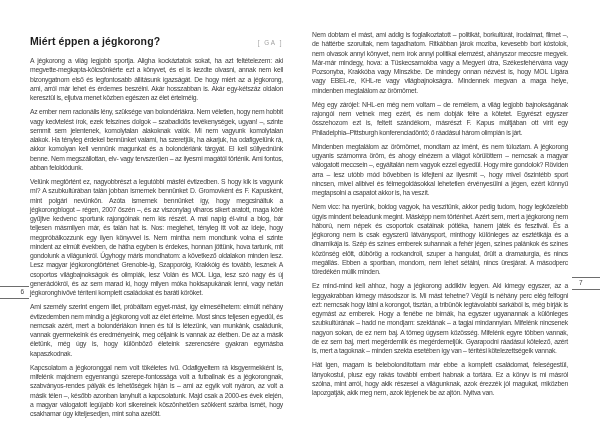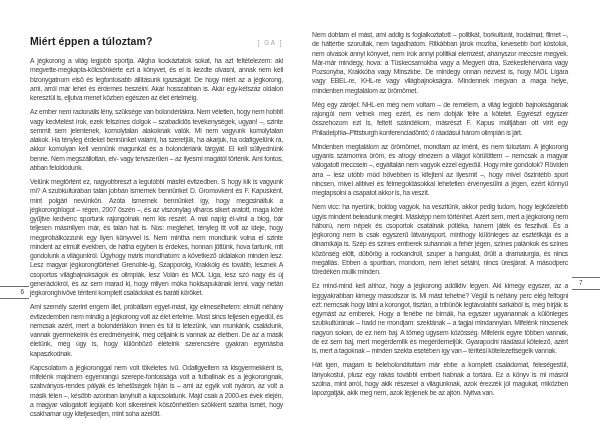--- a/index.html
+++ b/index.html
@@ -82,21 +82,21 @@
     padding: 1px 0 1px 7px;
   }
 </style>
 </head>
 <body>
 
 <div class="spread">
 
   <section class="page-col page-left">
     <header class="title-row">
-      <h1 class="chapter-title">Miért éppen a túloztam?</h1>
+      <h1 class="chapter-title">Miért éppen a jégkorong?</h1>
       <span class="author-marker">[ GA ]</span>
     </header>
     <div class="body">
       <p>A jégkorong a világ legjobb sportja. Aligha kockáztatok sokat, ha azt feltételezem: aki megvette-megkapta-kölcsönkérte ezt a könyvet, és el is kezdte olvasni, annak nem kell bizonygatnom első és legfontosabb állításunk igazságát. De hogy miért az a jégkorong, ami, arról már lehet és érdemes beszélni. Akár hosszabban is. Akár egy-kétszáz oldalon keresztül is, eljutva menet közben egészen az élet értelméig.</p>
       <p>Az ember nem racionális lény, szüksége van bolondériákra. Nem véletlen, hogy nem hobbit vagy kedvtelést írok, ezek felszínes dolgok – szabadidős tevékenységek, ugyan! –, szinte semmit sem jelentenek, komolytalan alakoknak valók. Mi nem vagyunk komolytalan alakok. Ha tényleg érdekel bennünket valami, ha szeretjük, ha akarjuk, ha odafigyelünk rá, akkor komolyan kell vennünk magunkat és a bolondériánk tárgyát. El kell süllyednünk benne. Nem megszállottan, elv- vagy tervszerűen – az ilyesmi magától történik. Ami fontos, abban feloldódunk.</p>
       <p>Velünk megtörtént ez, nagyobbrészt a legutóbbi másfél évtizedben. S hogy kik is vagyunk mi? A szubkultúrában talán jobban ismernek bennünket D. Gromovként és F. Kapusként, mint polgári nevünkön. Azóta ismernek bennünket így, hogy megcsináltuk a jégkorongblogot – régen, 2007 őszén –, és az viszonylag viharos sikert aratott, maga köré gyűjtve kedvenc sportunk rajongóinak nem kis részét. A mai napig él-virul a blog, bár teljesen másmilyen már, és talán hat is. Nos: meglehet, tényleg itt volt az ideje, hogy megpróbálkozzunk egy ilyen könyvvel is. Nem mintha nem mondtunk volna el szinte mindent az elmúlt években, de hátha egyben is érdekes, honnan jöttünk, hova tartunk, mit gondolunk a világunkról. Úgyhogy máris mondhatom: a következő oldalakon minden lesz. Lesz magyar jégkorongtörténet Grenoble-ig, Szapporóig, Krakkóig és tovább, lesznek A csoportos világbajnokságok és olimpiák, lesz Volán és MOL Liga, lesz szó nagy és új generációkról, és az sem marad ki, hogy milyen móka hokisapukának lenni, vagy netán jégkoronghívővé téríteni komplett családokat és baráti köröket.</p>
       <p>Ami személy szerint engem illet, próbáltam egyet-mást, így elmesélhetem: elmúlt néhány évtizedemben nem mindig a jégkorong volt az élet értelme. Most sincs teljesen egyedül, és nemcsak azért, mert a bolondériákon innen és túl is létezünk, van munkánk, családunk, vannak gyermekeink és eredményeink, meg céljaink is vannak az életben. De az a másik életünk, még úgy is, hogy különböző életeink szerencsére gyakran egymásba kapaszkodnak.</p>
       <p>Kapcsolatom a jégkoronggal nem volt tökéletes ívű. Odafigyeltem rá kisgyermekként is, mifelénk majdnem egyenrangú szerepe-fontossága volt a futballnak és a jégkorongnak, szabványos-rendes pályák és lehetőségek híján is – ami az egyik volt nyáron, az volt a másik télen –, később azonban lanyhult a kapcsolatunk. Majd csak a 2000-es évek elején, a magyar válogatott legújabb kori sikereinek köszönhetően szökkent szárba ismét, hogy csakhamar úgy kiteljesedjen, mint soha azelőtt.</p>
     </div>
   </section>

